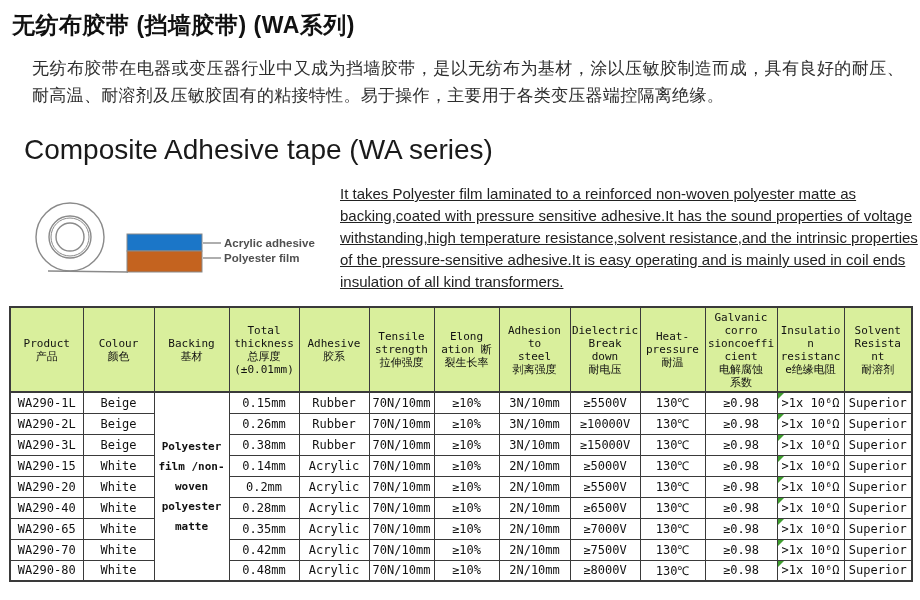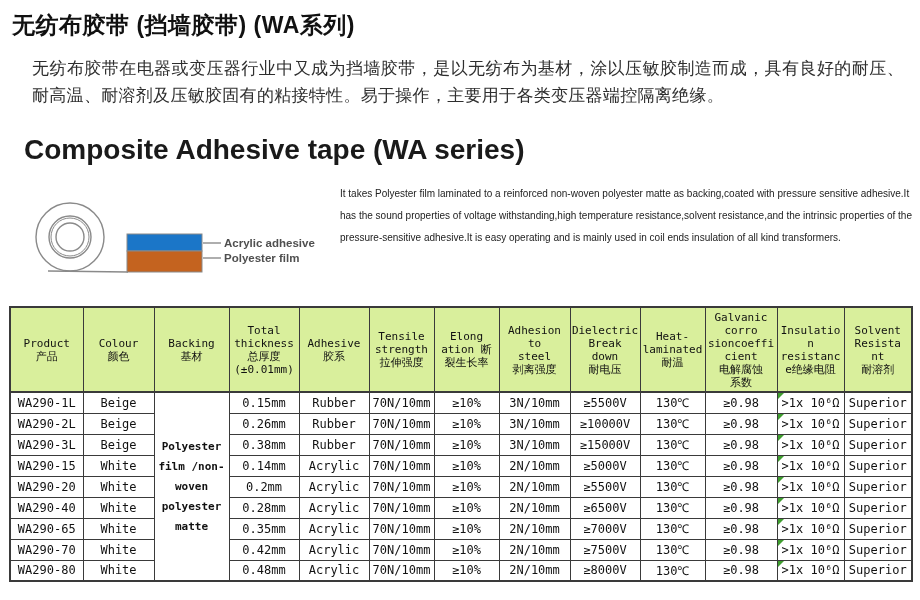--- a/index.html
+++ b/index.html
@@ -24,33 +24,33 @@
     font-size:23px;font-weight:bold;color:#111;
     letter-spacing:0.5px;white-space:nowrap;
   }
   .intro-zh{
     left:32px;top:55px;width:872px;margin:0;
     font-size:17px;line-height:27px;color:#2e2e2e;
     letter-spacing:0.3px;text-align:justify;
   }
   .title-en{
     left:24px;top:134px;margin:0;
-    font-size:28px;font-weight:bold;color:#1a1a1a;white-space:nowrap;
+    font-size:28px;font-weight:normal;color:#1a1a1a;white-space:nowrap;
   }
   .figure{left:20px;top:188px;width:320px;height:104px;}
   .figure svg{position:absolute;left:0;top:0;}
   .fig-label{
     position:absolute;font-size:11.5px;font-weight:bold;color:var(--label-gray);
     white-space:nowrap;line-height:12px;text-align:center;
   }
   .fig-label.l1{left:204px;top:49px;}
   .fig-label.l2{left:204px;top:64px;}
   .intro-en{
     left:340px;top:183px;width:580px;margin:0;
-    font-size:10px;line-height:22px;color:#222;
+    font-size:15px;line-height:22px;color:#222;text-decoration:underline;
   }
   .spec-table{
     left:9px;top:306px;width:902px;
     border-collapse:collapse;table-layout:fixed;
     border:2px solid var(--table-border);
     font-family:"DejaVu Sans Mono","Liberation Mono",monospace;
   }
   .spec-table th,.spec-table td{
     border:1px solid var(--table-border);
     text-align:center;vertical-align:middle;
@@ -144,21 +144,21 @@
 裂生长率</th>
         <th>Adhesion
 to
 steel
 剥离强度</th>
         <th>Dielectric
 Break
 down
 耐电压</th>
         <th>Heat-
-laminated
+pressure
 耐温</th>
         <th>Galvanic
 corro
 sioncoeffi
 cient
 电解腐蚀
 系数</th>
         <th>Insulatio
 n
 resistanc

